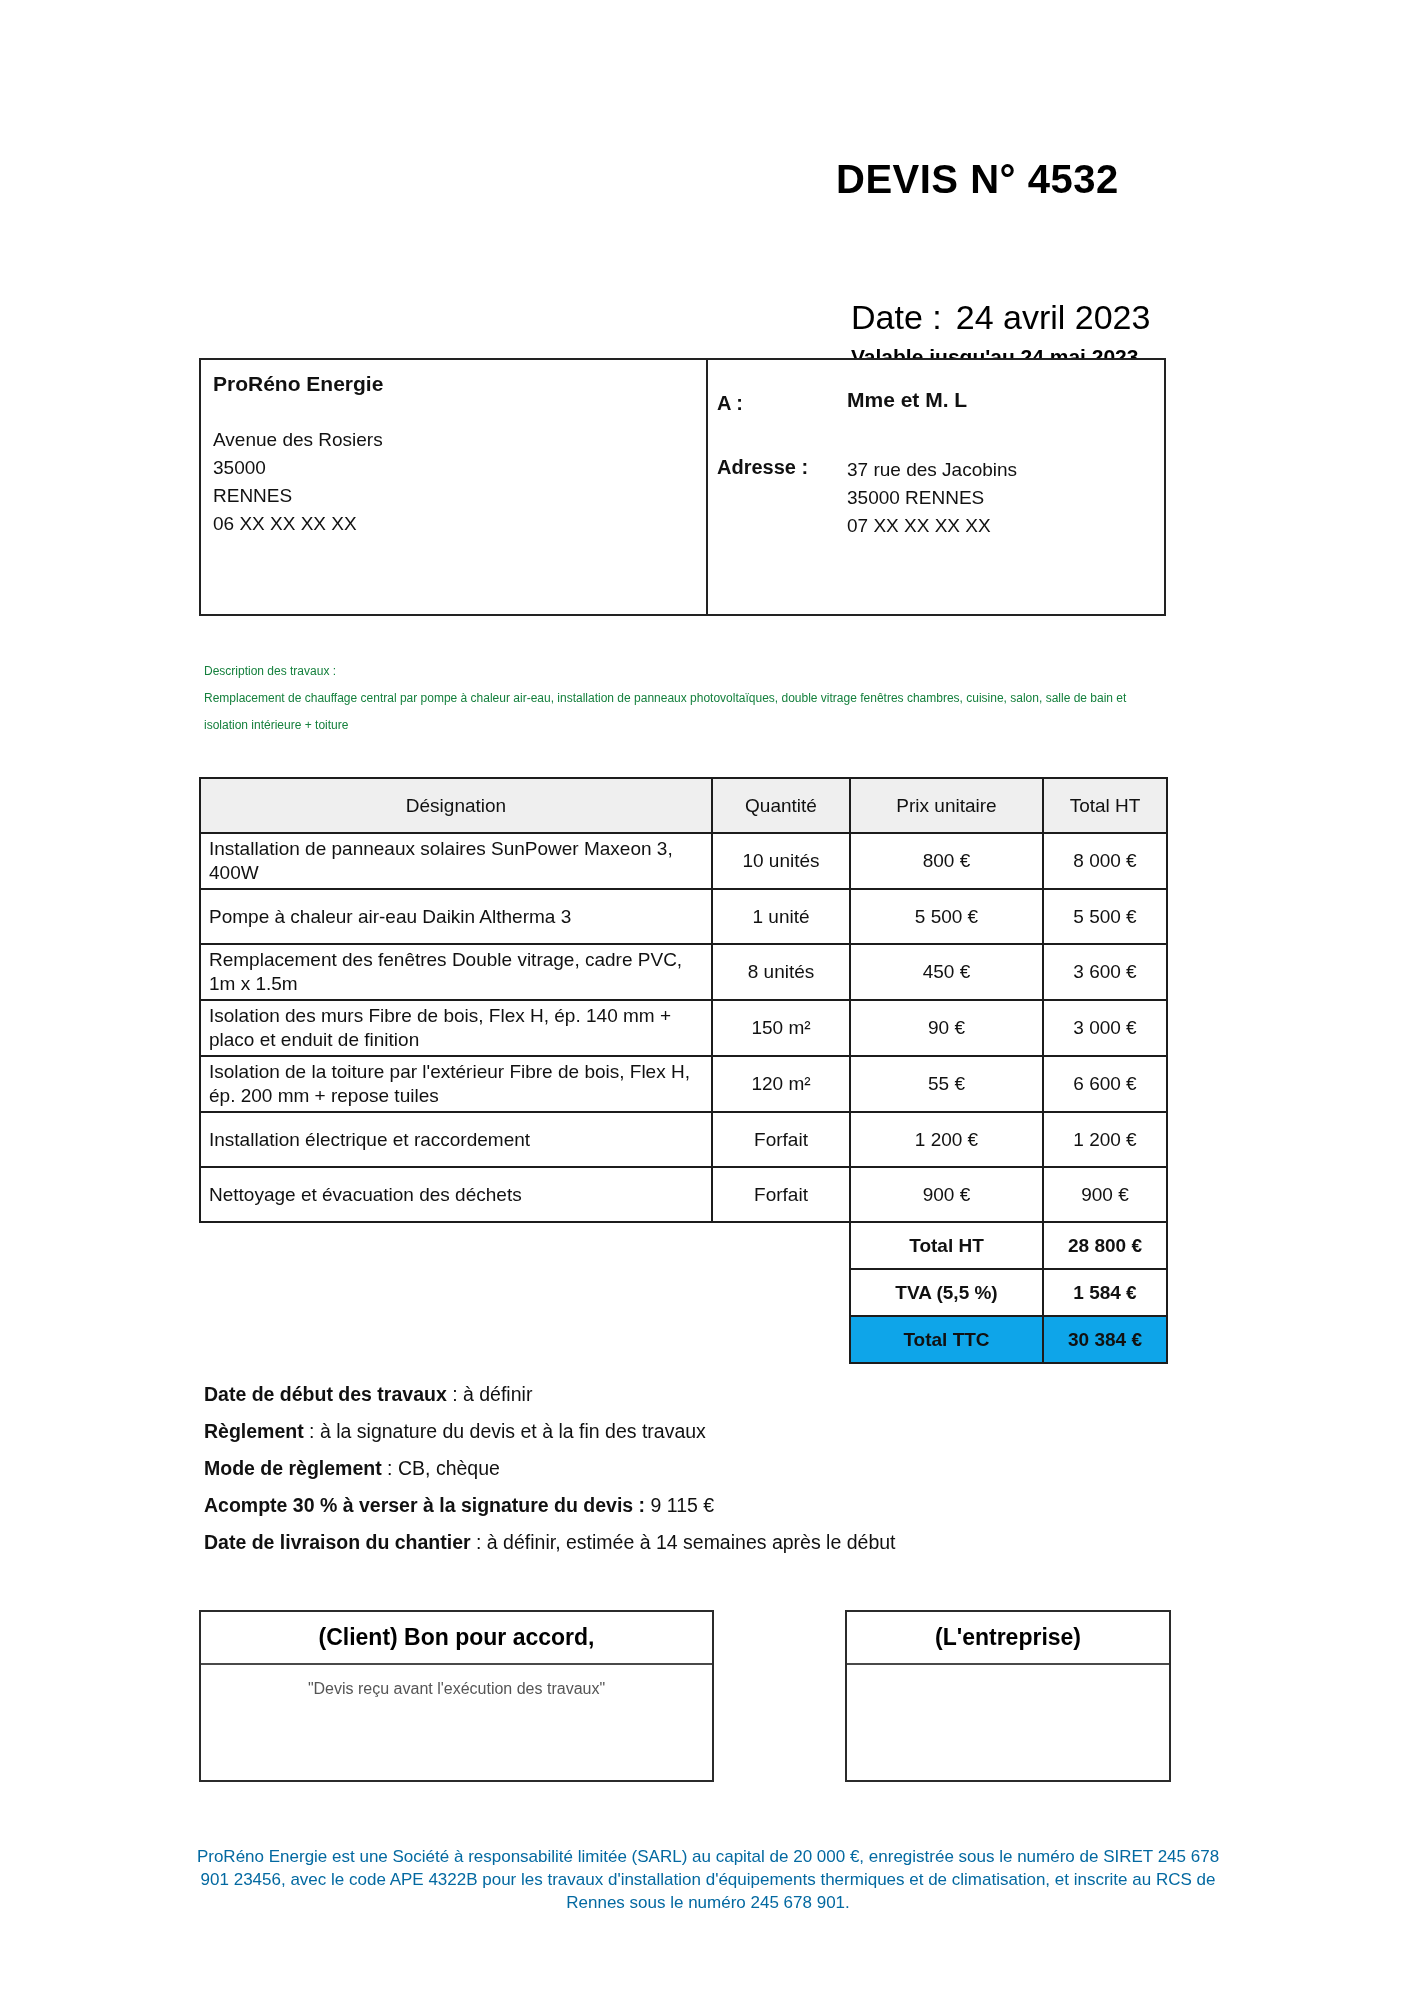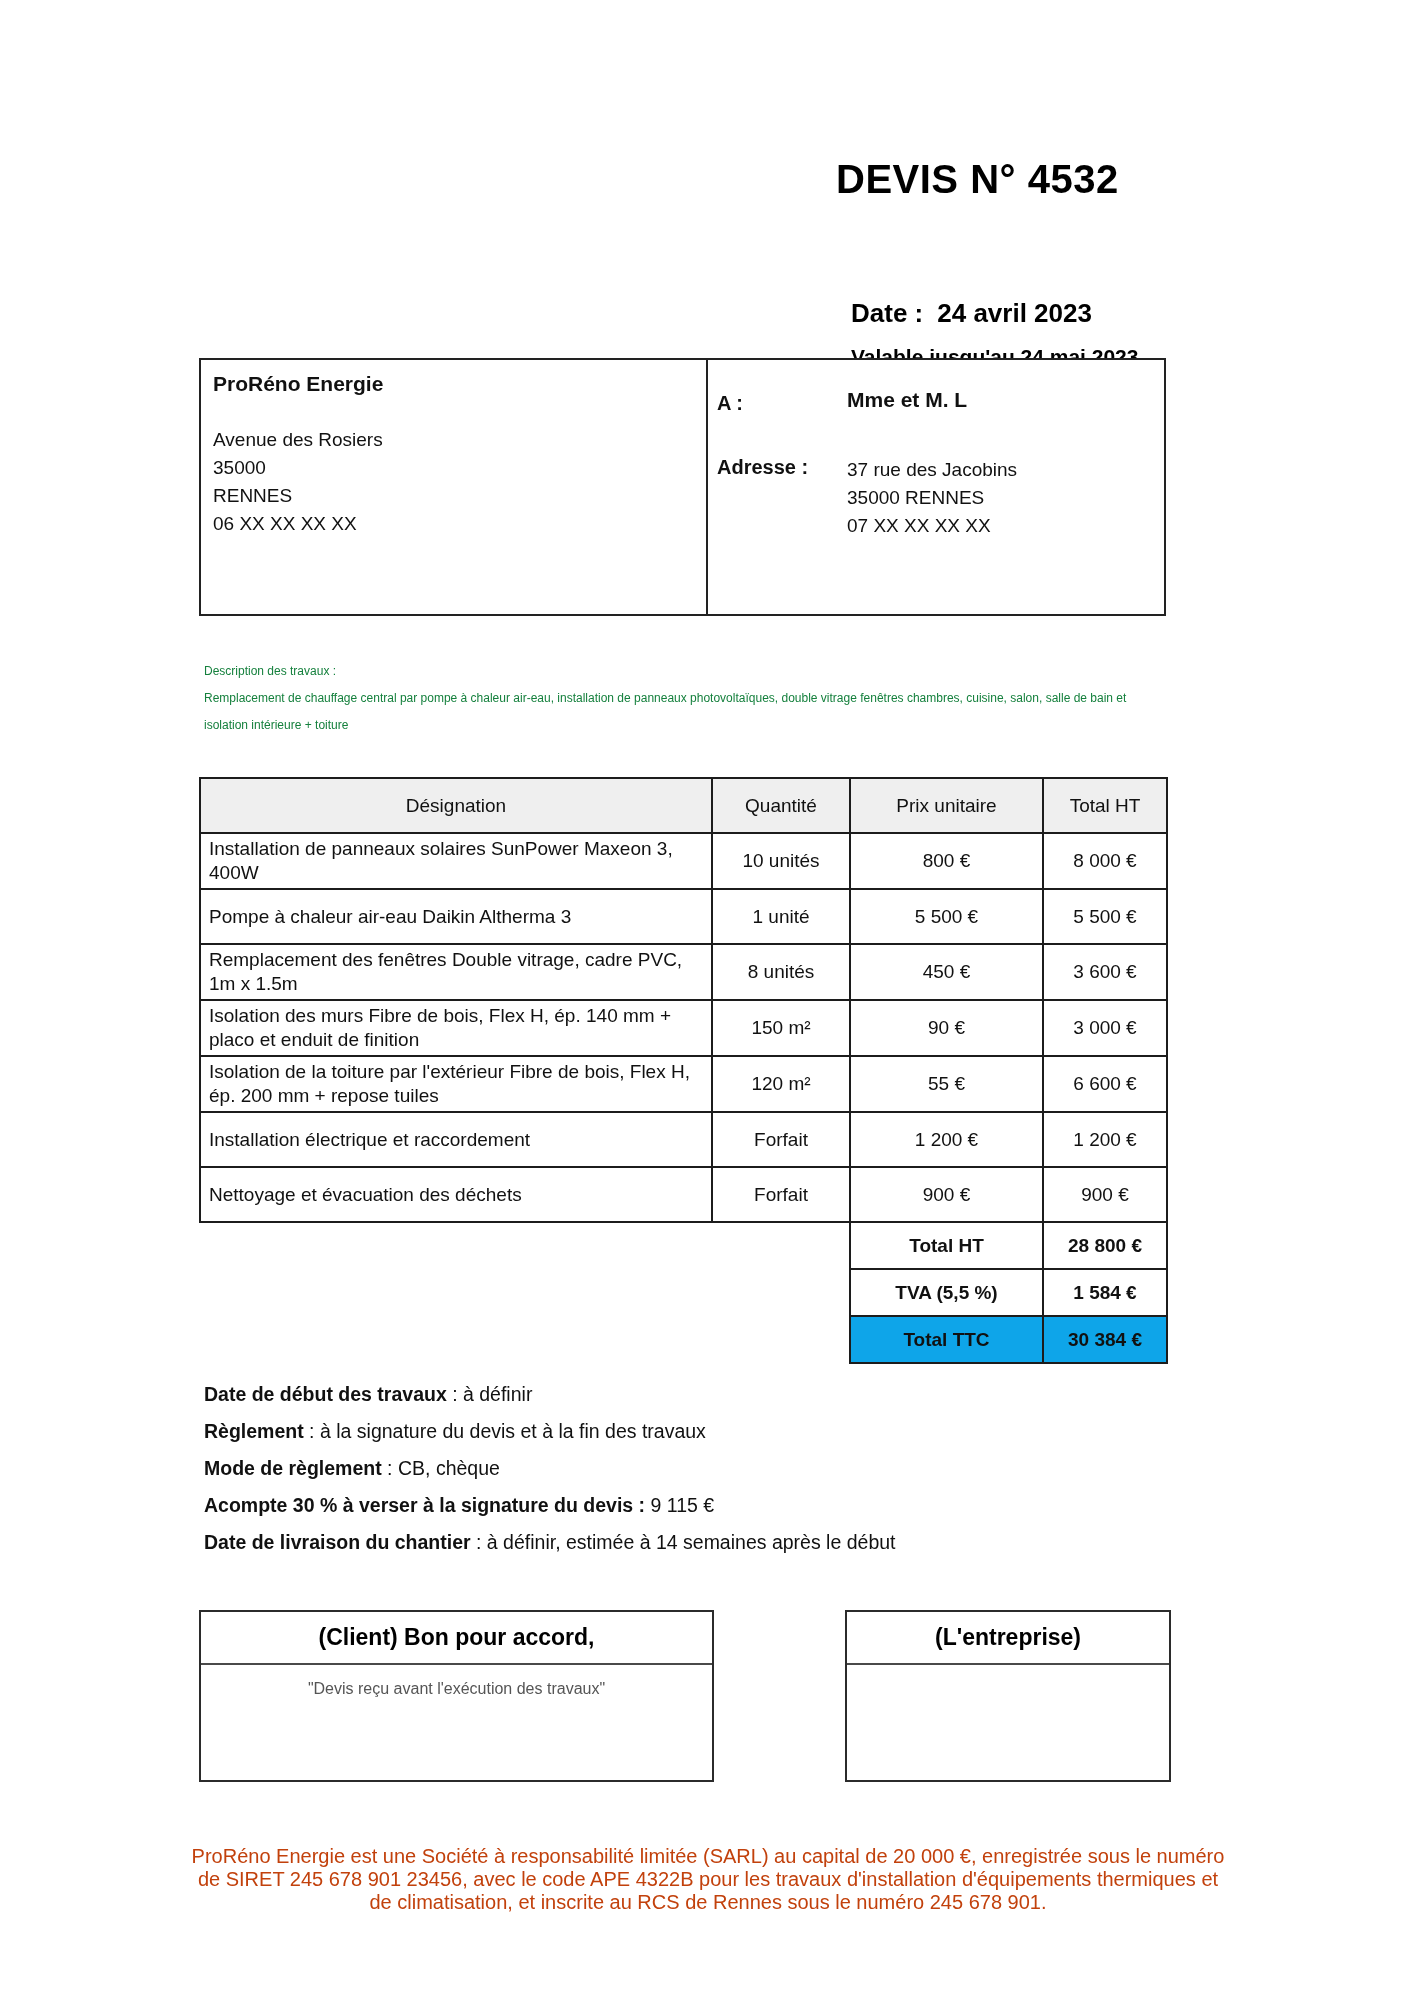--- a/index.html
+++ b/index.html
@@ -12,21 +12,21 @@
   
   .logo { position:absolute; left:199px; top:157px; display:flex; align-items:center; }
   .logo-icon { width:46px; height:48px; margin-right:8px; }
   .wordmark { font-size:37px; letter-spacing:0.5px; line-height:48px; }
   .brand-primary { color:#54565a; }
   .brand-secondary { color:#97999b; }
   .badge-pro { font-size:14px; font-weight:bold; color:#f05a28; position:relative; top:-13px; margin-left:3px; letter-spacing:0.5px; }
 
   .devis-title { position:absolute; left:836px; top:157px; font-size:40px; font-weight:bold; letter-spacing:0.5px; color:#000; }
 
-  .date-line { position:absolute; left:851px; top:298px; font-size:26px; font-weight:bold; color:#000; }
+  .date-line { position:absolute; left:851px; top:298px; font-size:34px; font-weight:normal; color:#000; }
   .date-line .date-value { margin-left:14px; }
   .validity-line { position:absolute; left:851px; top:345px; font-size:21px; font-weight:bold; color:#000; }
 
   
   .info-box { position:absolute; left:199px; top:358px; width:967px; height:258px; border:2px solid #222; background:#fff; }
   .info-divider { position:absolute; left:505px; top:0; bottom:0; width:2px; background:#222; }
   .company-name { position:absolute; left:12px; top:12px; font-size:21px; font-weight:bold; }
   .company-address { position:absolute; left:12px; top:66px; font-size:19px; line-height:28px; }
   .client-to-label { position:absolute; left:516px; top:32px; font-size:20px; font-weight:bold; }
   .client-name { position:absolute; left:646px; top:28px; font-size:21px; font-weight:bold; }
@@ -56,21 +56,21 @@
   .term-label { font-weight:bold; }
 
   
   .sig-box { position:absolute; top:1610px; height:172px; border:2px solid #2b2b2b; background:#fff; }
   .sig-box.client { left:199px; width:515px; }
   .sig-box.company { left:845px; width:326px; }
   .sig-header { height:53px; border-bottom:2px solid #4a4a4a; display:flex; align-items:center; justify-content:center; font-size:23px; font-weight:bold; color:#000; }
   .sig-subtitle { margin-top:15px; text-align:center; font-size:16px; color:#555; }
 
   
-  .footer { position:absolute; left:188px; top:1845px; width:1040px; text-align:center; font-size:20px; line-height:23px; color:#c2410c; }
+  .footer { position:absolute; left:188px; top:1845px; width:1040px; text-align:center; font-size:17px; line-height:23px; color:#0369a1; }
 </style>
 </head>
 <body>
 
 <div class="page">
 
 
   <div class="devis-title">DEVIS N° 4532</div>
 
   <div class="date-line">

